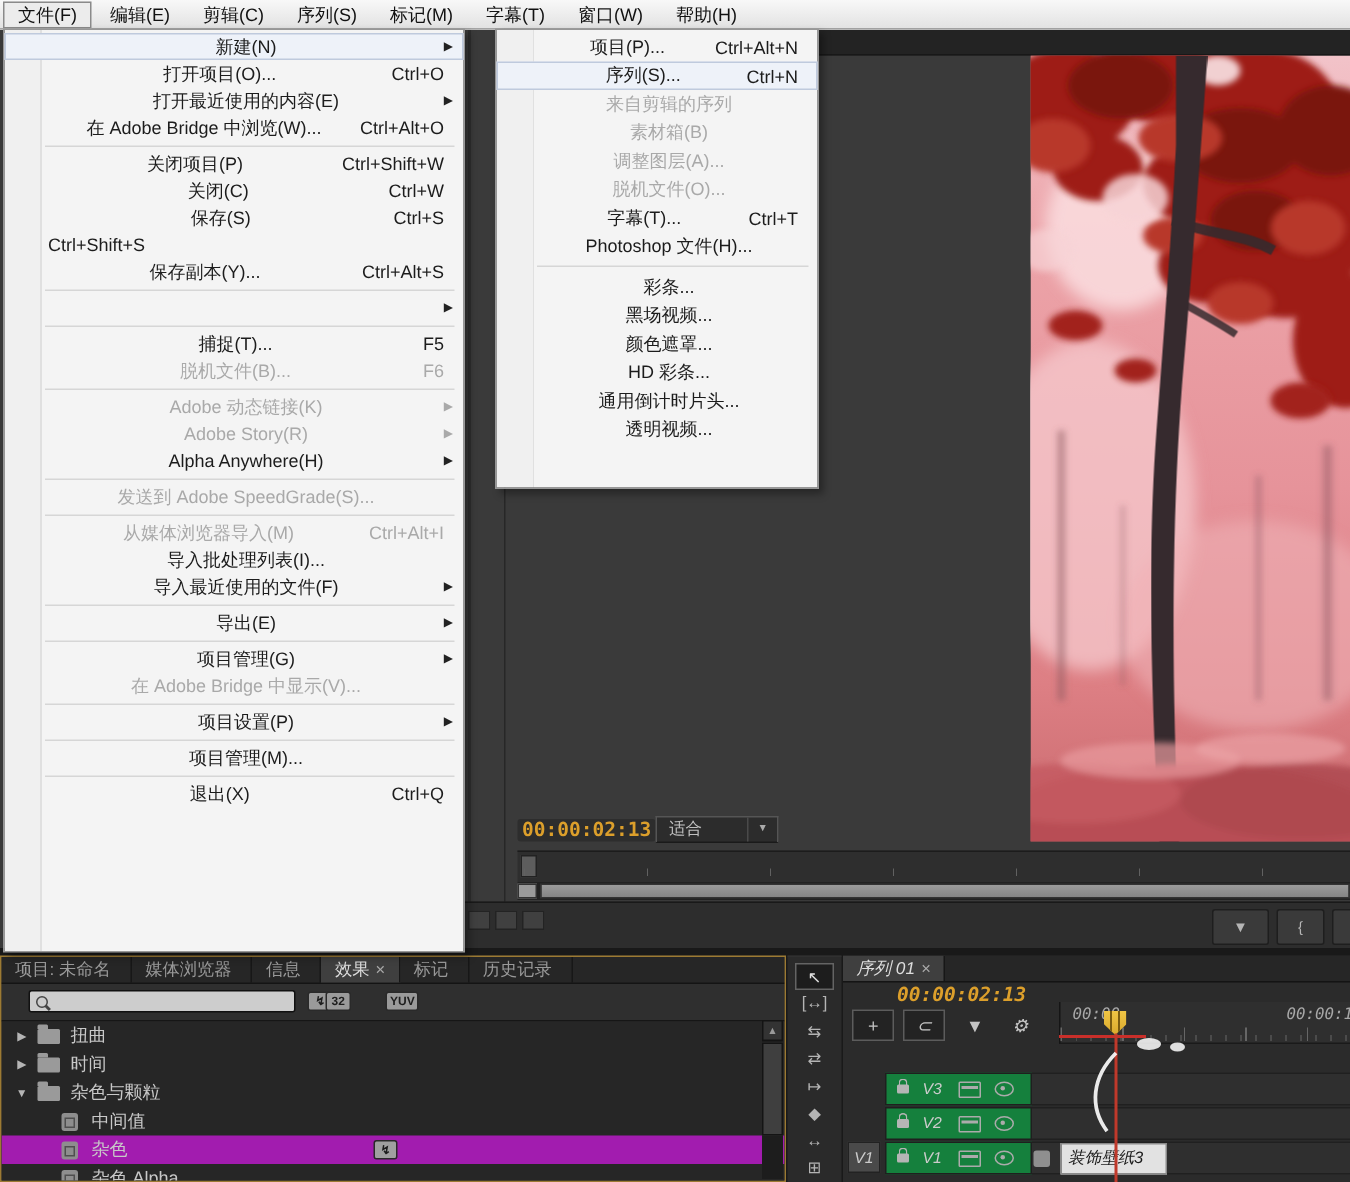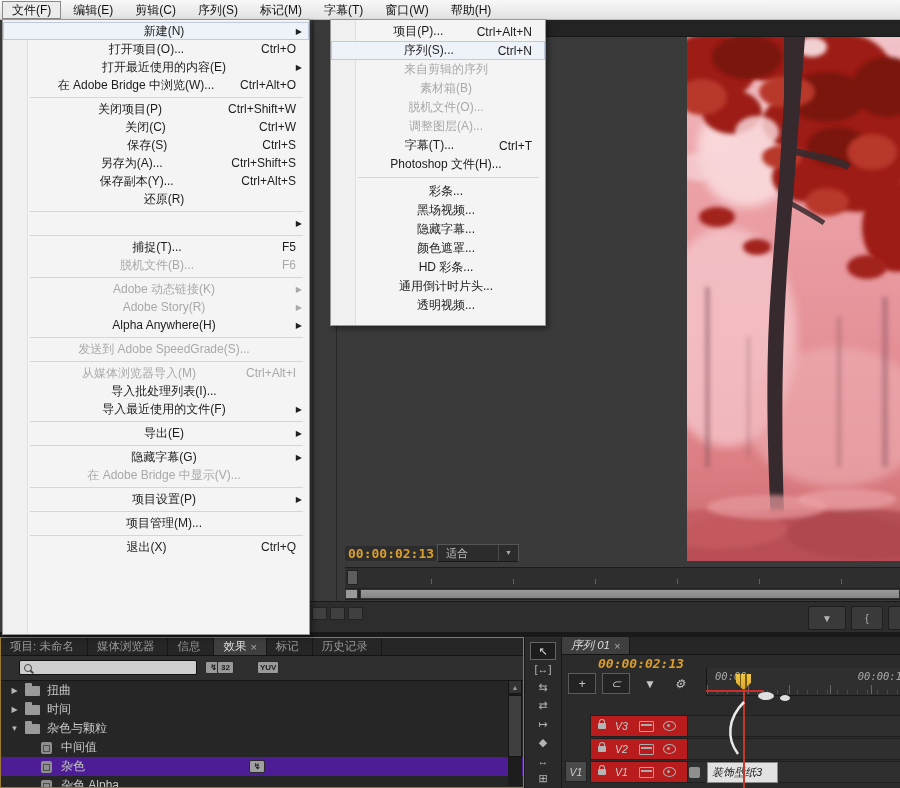--- a/index.html
+++ b/index.html
@@ -33,21 +33,21 @@
 
   
   .monitor-bg{left:310px;top:19px;width:590px;height:613px;background:#3a3a3a;}
   .vline1{left:312px;top:19px;width:2px;height:613px;background:#2e2e2e;}
   .vline2{left:336px;top:19px;width:1px;height:613px;background:#272727;}
   .pm-tabstrip{left:546px;top:19px;width:354px;height:17px;background:#232323;border-bottom:1px solid #181818;}
   .video{left:687px;top:37px;width:213px;height:524px;}
   .pm-tc{left:345px;top:546px;font-family:"DejaVu Sans Mono",monospace;font-weight:bold;
     font-size:13px;color:#dc9f2b;background:rgba(0,0,0,.22);padding:0 3px;border-radius:2px;}
   .fit-dd{left:437px;top:544px;width:82px;height:18px;background:#2c2c2c;border:1px solid #555;
-    border-bottom-color:#1a1a1a;display:flex;align-items:flex-end;font-size:11px;color:#c0c0c0;box-sizing:border-box;}
+    border-bottom-color:#1a1a1a;display:flex;align-items:flex-start;font-size:11px;color:#c0c0c0;box-sizing:border-box;}
   .fit-dd .txt{flex:1;padding-left:8px;}
   .fit-dd .dd-ar{font-size:7px;color:#aaa;padding:0 6px;border-left:1px solid #4a4a4a;line-height:16px;}
   .pm-ruler{left:345px;top:567px;width:555px;height:20px;background:#2e2e2e;border-top:1px solid #1c1c1c;}
   .pm-ruler .ticks{position:absolute;left:4px;right:0;bottom:4px;height:5px;
     background:repeating-linear-gradient(90deg,#616161 0 1px,transparent 1px 82px);}
   .pm-ruler .cap{position:absolute;left:2px;top:2px;width:9px;height:13px;background:#5d5d5d;border:1px solid #222;}
   .pm-scroll{left:345px;top:588px;width:555px;height:12px;background:#222;}
   .pm-scroll .handle{position:absolute;left:0;top:1px;width:13px;height:10px;background:#9a9a9a;border:1px solid #333;box-sizing:border-box;}
   .pm-scroll .thumb{position:absolute;left:15px;right:0;top:1px;height:10px;background:linear-gradient(#9b9b9b,#858585);border:1px solid #333;box-sizing:border-box;}
   .pm-transport{left:310px;top:601px;width:590px;height:31px;background:#2d2d2d;border-top:1px solid #191919;}
@@ -66,21 +66,21 @@
   .fx-toolbar{position:relative;height:24px;background:#2f2f2f;border-bottom:1px solid #161616;}
   .fx-search{position:absolute;left:18px;top:4px;width:178px;height:15px;background:#cdcdcd;border:1px solid #111;
     border-radius:2px;display:flex;align-items:center;box-sizing:border-box;}
   .i-search{width:6px;height:6px;border:1.6px solid #444;border-radius:50%;position:relative;margin-left:4px;}
   .i-search::after{content:"";position:absolute;width:4px;height:1.6px;background:#444;transform:rotate(45deg);left:4.5px;top:6px;}
   .fx-search input{flex:1;border:none;background:transparent;outline:none;font-size:10px;height:11px;padding:0 3px;color:#222;}
   .fx-badge{position:absolute;top:5px;height:13px;min-width:17px;padding:0 2px;background:#9a9a9a;border:1px solid #2a2a2a;
     border-radius:2px;color:#1d1d1d;font-size:8px;font-weight:bold;display:flex;align-items:center;justify-content:center;box-sizing:border-box;}
   .fx-tree{position:relative;background:#262626;height:110px;}
   .fxrow{height:19px;display:flex;align-items:center;position:relative;color:#c8c8c8;font-size:12px;}
-  .fxrow.sel{background:#4c1d95;}
+  .fxrow.sel{background:#a21caf;}
   .fxrow .caret{width:13px;text-align:center;font-size:8px;color:#b5b5b5;margin-left:7px;}
   .fxrow.ind .caret{visibility:hidden;margin-left:21px;}
   .i-folder{width:15px;height:10px;background:#9a9a9a;border-radius:1px;position:relative;display:inline-block;margin:0 2px 0 4px;}
   .i-folder::before{content:"";position:absolute;top:-3px;left:0;width:7px;height:3px;background:#9a9a9a;border-radius:1px 1px 0 0;}
   .i-fx{width:11px;height:12px;background:#8e8e8e;border-radius:2px;position:relative;display:inline-block;margin:0 4px 0 6px;}
   .i-fx::after{content:"";position:absolute;left:2px;right:2px;top:3px;height:5px;border:1px solid #4f4f4f;}
   .fxrow .flab{margin-left:5px;white-space:nowrap;}
   .fxrow .rbadge{display:none;}
   .fxrow .rbadge.show{display:flex;position:absolute;left:248px;top:3px;height:13px;min-width:16px;
     background:#a0a0a0;border:1px solid #2a2a2a;border-radius:2px;color:#1d1d1d;font-size:8px;font-weight:bold;
@@ -108,21 +108,21 @@
                repeating-linear-gradient(90deg,#4b4b4b 0 1px,transparent 1px 10px);
     background-size:100% 9px,100% 4px;background-position:left bottom,left bottom;background-repeat:repeat-x;}
   .workline{position:absolute;left:144px;top:53px;width:58px;height:2px;background:#c92f2a;}
   .playhead{position:absolute;left:174px;top:37px;width:15px;height:16px;
     background:linear-gradient(90deg,transparent 0 4px,#7a5c10 4px 5.5px,transparent 5.5px 9.5px,#7a5c10 9.5px 11px,transparent 11px),
                linear-gradient(#f0c545,#d9a92c);
     clip-path:polygon(0 0,100% 0,100% 55%,50% 100%,0 55%);}
   .redline{position:absolute;left:181px;top:52px;width:2px;height:99px;background:#c0392b;z-index:20;}
   .tracks{position:absolute;left:0;right:0;top:78px;bottom:0;}
   .trow{height:22px;margin-bottom:1px;display:flex;position:relative;}
-  .thead{position:absolute;left:28px;width:98px;top:0;bottom:0;background:#b91c1c;border:1px solid #1f1f1f;
+  .thead{position:absolute;left:28px;width:98px;top:0;bottom:0;background:#15803d;border:1px solid #1f1f1f;
     display:flex;align-items:center;box-sizing:border-box;}
   .tcontent{position:absolute;left:126px;right:0;top:0;bottom:0;background:#2f2f2f;border-top:1px solid #202020;border-bottom:1px solid #202020;box-sizing:border-box;}
   .patch{display:none;}
   .patch.show{display:flex;position:absolute;left:3px;top:0;width:22px;height:21px;background:#4a4a4a;border:1px solid #222;
     color:#ccc;font-size:10.5px;align-items:center;justify-content:center;box-sizing:border-box;}
   .i-lock{width:8px;height:6px;background:#b5b5b5;border-radius:1px;position:relative;display:inline-block;margin-left:7px;}
   .i-lock::before{content:"";position:absolute;left:1px;top:-4px;width:4px;height:4px;border:1.5px solid #b5b5b5;border-bottom:none;border-radius:3px 3px 0 0;}
   .tname{color:#ccc;font-size:10.5px;margin-left:9px;width:18px;}
   .i-tset{width:13px;height:9px;border:1.5px solid #ababab;border-radius:1px;position:relative;display:inline-block;margin-left:6px;}
   .i-tset::after{content:"";position:absolute;left:1px;right:1px;top:2.5px;height:1.5px;background:#ababab;}
@@ -549,36 +549,30 @@
         <span class="ar"></span>
       </div>
 
       <div class="mi">
         <span class="lab">保存(S)</span>
         <span class="sc">Ctrl+S</span>
         <span class="ar"></span>
       </div>
 
       <div class="mi">
-        <span class="lab">另存为(A)...</span>
         <span class="sc">Ctrl+Shift+S</span>
         <span class="ar"></span>
       </div>
 
       <div class="mi">
         <span class="lab">保存副本(Y)...</span>
         <span class="sc">Ctrl+Alt+S</span>
         <span class="ar"></span>
       </div>
 
-      <div class="mi">
-        <span class="lab">还原(R)</span>
-        <span class="sc"></span>
-        <span class="ar"></span>
-      </div>
 
       <div class="mi sep">
         
         
         
       </div>
 
       <div class="mi">
         <span class="sc"></span>
         <span class="ar">▶</span>
@@ -675,21 +669,21 @@
         <span class="ar">▶</span>
       </div>
 
       <div class="mi sep">
         
         
         
       </div>
 
       <div class="mi">
-        <span class="lab">隐藏字幕(G)</span>
+        <span class="lab">项目管理(G)</span>
         <span class="sc"></span>
         <span class="ar">▶</span>
       </div>
 
       <div class="mi dis">
         <span class="lab">在 Adobe Bridge 中显示(V)...</span>
         <span class="sc"></span>
         <span class="ar"></span>
       </div>
 
@@ -750,27 +744,27 @@
         <span class="ar"></span>
       </div>
 
       <div class="mi dis">
         <span class="lab">素材箱(B)</span>
         <span class="sc"></span>
         <span class="ar"></span>
       </div>
 
       <div class="mi dis">
+        <span class="lab">调整图层(A)...</span>
+        <span class="sc"></span>
+        <span class="ar"></span>
+      </div>
+
+      <div class="mi dis">
         <span class="lab">脱机文件(O)...</span>
-        <span class="sc"></span>
-        <span class="ar"></span>
-      </div>
-
-      <div class="mi dis">
-        <span class="lab">调整图层(A)...</span>
         <span class="sc"></span>
         <span class="ar"></span>
       </div>
 
       <div class="mi">
         <span class="lab">字幕(T)...</span>
         <span class="sc">Ctrl+T</span>
         <span class="ar"></span>
       </div>
 
@@ -791,25 +785,20 @@
         <span class="sc"></span>
         <span class="ar"></span>
       </div>
 
       <div class="mi">
         <span class="lab">黑场视频...</span>
         <span class="sc"></span>
         <span class="ar"></span>
       </div>
 
-      <div class="mi">
-        <span class="lab">隐藏字幕...</span>
-        <span class="sc"></span>
-        <span class="ar"></span>
-      </div>
 
       <div class="mi">
         <span class="lab">颜色遮罩...</span>
         <span class="sc"></span>
         <span class="ar"></span>
       </div>
 
       <div class="mi">
         <span class="lab">HD 彩条...</span>
         <span class="sc"></span>

